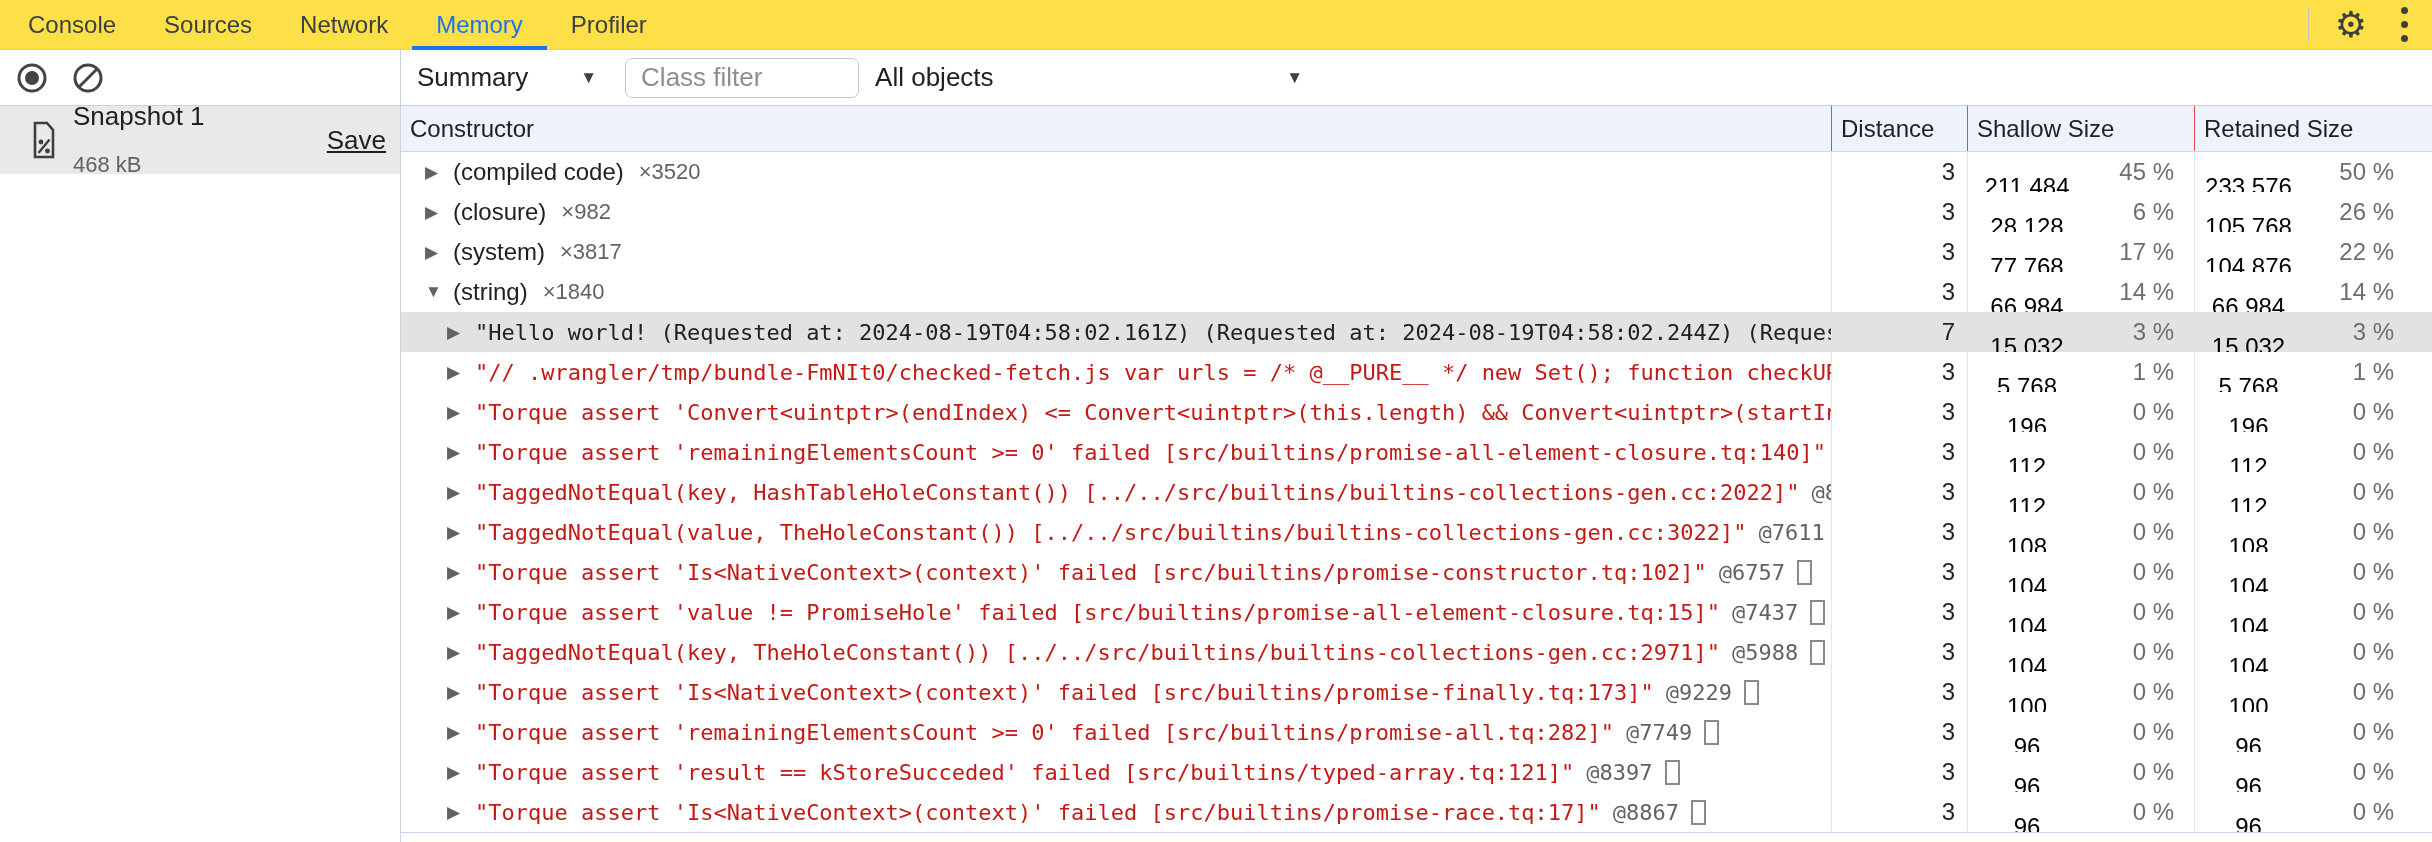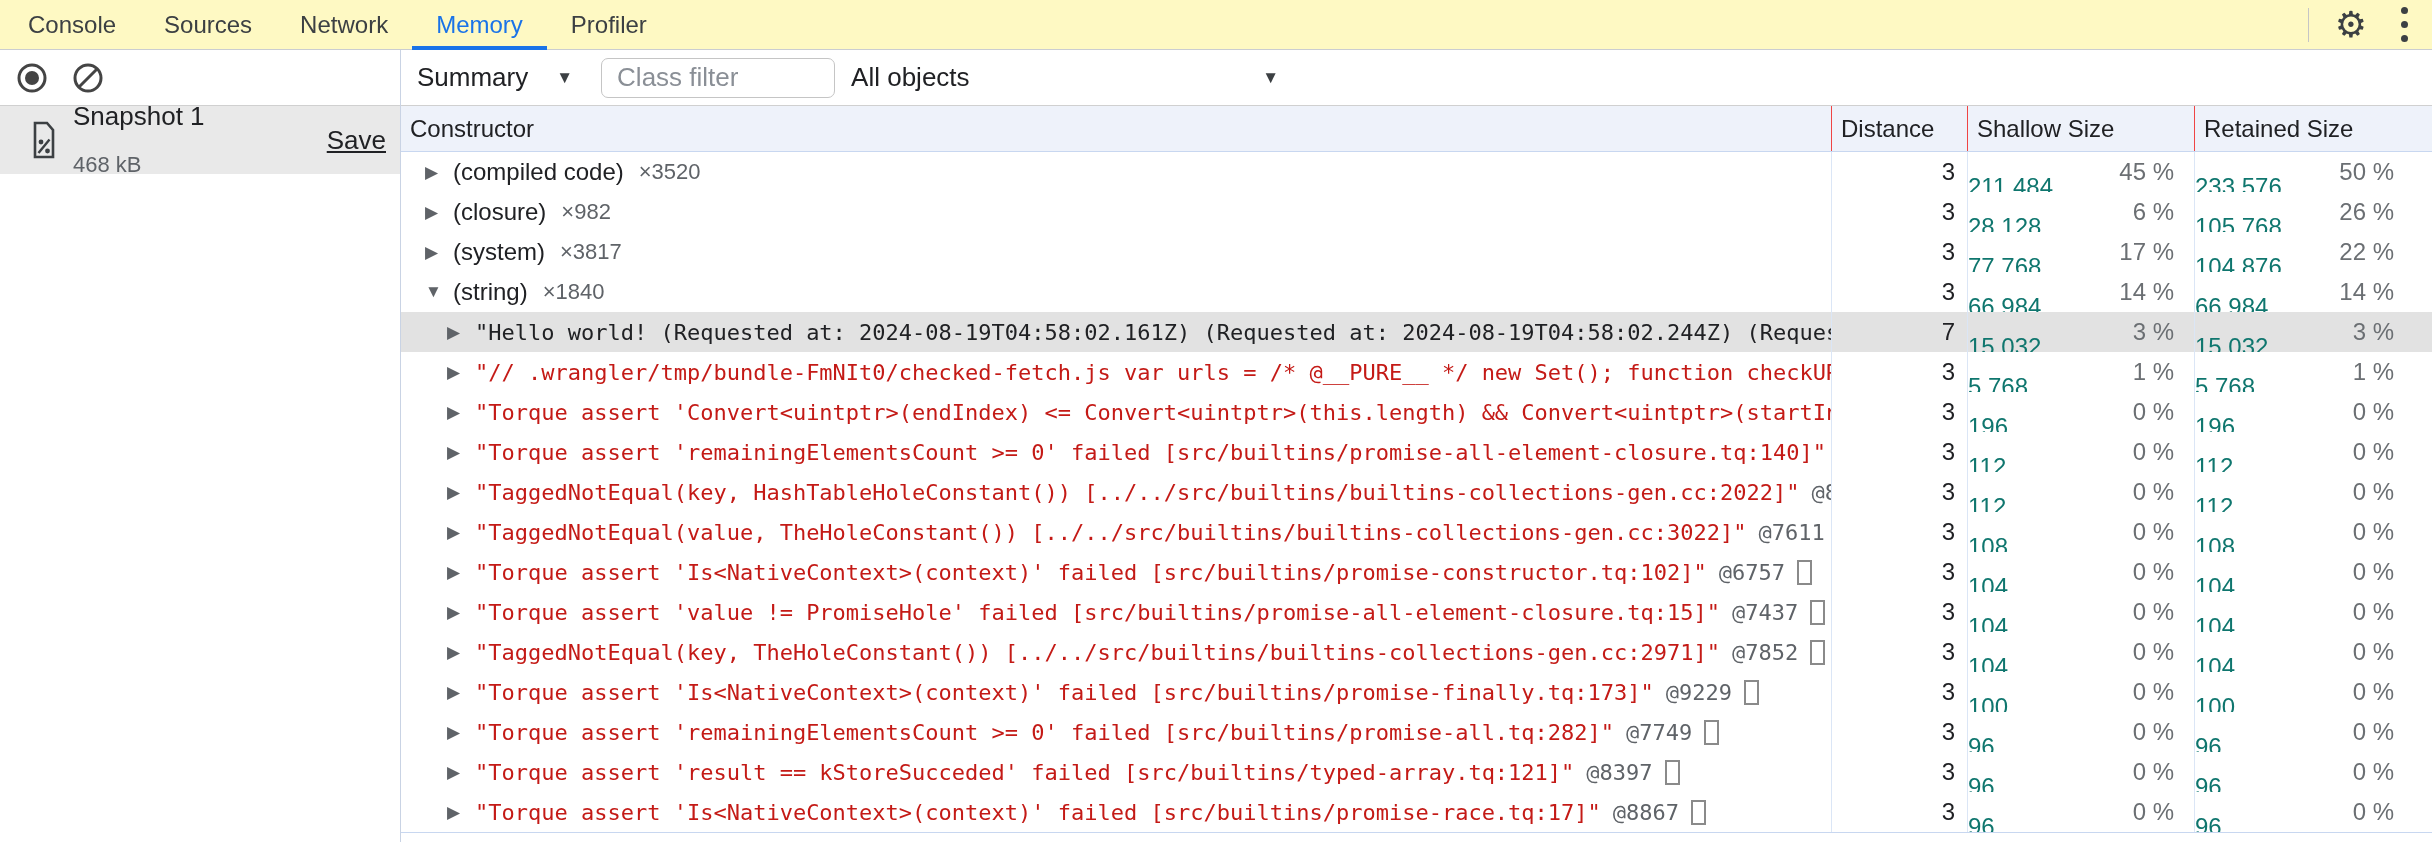--- a/index.html
+++ b/index.html
@@ -1,20 +1,20 @@
 <!DOCTYPE html>
 <html><head>
 <meta charset="utf-8">
 <style>
   * { margin:0; padding:0; box-sizing:border-box; }
   html,body { width:2432px; height:842px; overflow:hidden; background:#fff;
               font-family:"Liberation Sans",sans-serif; color:#202124; }
 
   
-  .tabbar { height:50px; background:#fef9c3; border-bottom:1px solid #cacdd1;
+  .tabbar { height:50px; background:#fde047; border-bottom:1px solid #cacdd1;
             display:flex; align-items:stretch; padding-left:4px; }
   .tab { padding:0 24px; display:flex; align-items:center; font-size:24px; color:#3c4043;
          position:relative; cursor:default; }
   .tab.active { color:#1a73e8; }
   .tab.active::after { content:""; position:absolute; left:0; right:0; bottom:-1px; height:4px; background:#1a73e8; }
   .tab-actions { margin-left:auto; display:flex; align-items:center; gap:26px; padding-right:16px; }
   .vdiv { width:1px; height:34px; background:#c6c6c6; }
   .gear { font-size:36px; color:#3c4043; line-height:1; }
   .kebab { display:flex; flex-direction:column; gap:7px; padding:4px 8px; }
   .kebab i { width:7px; height:7px; border-radius:50%; background:#3c4043; }
@@ -34,21 +34,21 @@
                padding:0 14px 0 32px; }
   .snap-text { margin-left:17px; line-height:1.15; }
   .snap-name { font-size:26px; color:#202124; }
   .snap-size { font-size:22px; color:#5f6368;margin-top:20px; }
   .snap-save { margin-left:auto; font-size:26px; color:#202124; text-decoration:underline; cursor:pointer; }
 
   
   .main { flex:1; min-width:0; border-left:1px solid #c9d3e4; display:flex; flex-direction:column; }
   .main-toolbar { height:56px; flex:none; border-bottom:1px solid #d0d0d0;
                   display:flex; align-items:center; padding-left:16px; font-size:26px; }
-  .sel { display:flex; align-items:center; cursor:default; }
+  .sel { display:flex; align-items:center; cursor:default;gap:24px; }
   .caret { font-size:17px; color:#3c4043; }
   .summary-sel .caret { margin-left:28px; }
   .class-filter { width:234px; height:40px; margin-left:28px; border:1px solid #c5c5c5; border-radius:7px;
                   padding:0 15px; font-size:26px; font-family:"Liberation Sans",sans-serif; color:#202124; outline:none; }
   .class-filter::placeholder { color:#8a8f96; }
   .objects-sel { margin-left:16px; width:428px; justify-content:space-between; }
 
   
   .grid { flex:1; display:flex; flex-direction:column; font-size:24px; }
   .grid-header { height:46px; flex:none; background:#eef2fa; border-bottom:1px solid #c8d7f0; display:flex; }
@@ -64,21 +64,21 @@
   .cell { display:flex; align-items:center; overflow:hidden; white-space:nowrap; border-right:1px solid #dbe6f6; }
   .cell:last-child { border-right:none; }
   .tri { flex:none; width:30px; font-size:17px; color:#5f6368; text-align:left; padding-left:2px; }
   .ctor-text { color:#202124; }
   .ctor-text.mono { font-family:"DejaVu Sans Mono",monospace; font-size:22px; }
   .ctor-text.red { color:#c41a16; }
   .count { color:#5f6368; font-size:22px; margin-left:15px; }
   .objid { color:#5f6368; font-family:"DejaVu Sans Mono",monospace; font-size:22px; margin-left:12px; }
   .boxicon { flex:none; width:15px; height:25px; border:2px solid #8a8a8a; margin-left:12px; }
   .cell.dist { justify-content:flex-end; padding-right:12px; }
-  .num { flex:1; text-align:left; color:#0f766e;margin-top:30px; }
+  .num { flex:1; text-align:center; color:#000000;margin-top:30px; }
   .pct { flex:none; width:108px; text-align:right; color:#6b6f73; padding-right:20px; }
   .w-ret .pct { width:130px; padding-right:38px; }
 
   svg .st { stroke:#444; fill:none; stroke-width:3; }
 </style>
 </head>
 <body>
 
 <div class="tabbar">
   <div class="tab">
@@ -376,21 +376,21 @@
       <span class="num">104</span>
       <span class="pct">0 %</span>
     </div>
   </div>
 
   <div class="row">
     <div class="cell w-ctor ctor" style="padding-left: 44px;">
       <span class="tri">▶</span>
       <span class="ctor-text mono red">"TaggedNotEqual(key, TheHoleConstant()) [../../src/builtins/builtins-collections-gen.cc:2971]"</span>
 
-      <span class="objid">@7852</span>
+      <span class="objid">@5988</span>
       <span class="boxicon"></span>
     </div>
     <div class="cell w-dist dist">3</div>
     <div class="cell w-shal size">
       <span class="num">104</span>
       <span class="pct">0 %</span>
     </div>
     <div class="cell w-ret size">
       <span class="num">104</span>
       <span class="pct">0 %</span>

